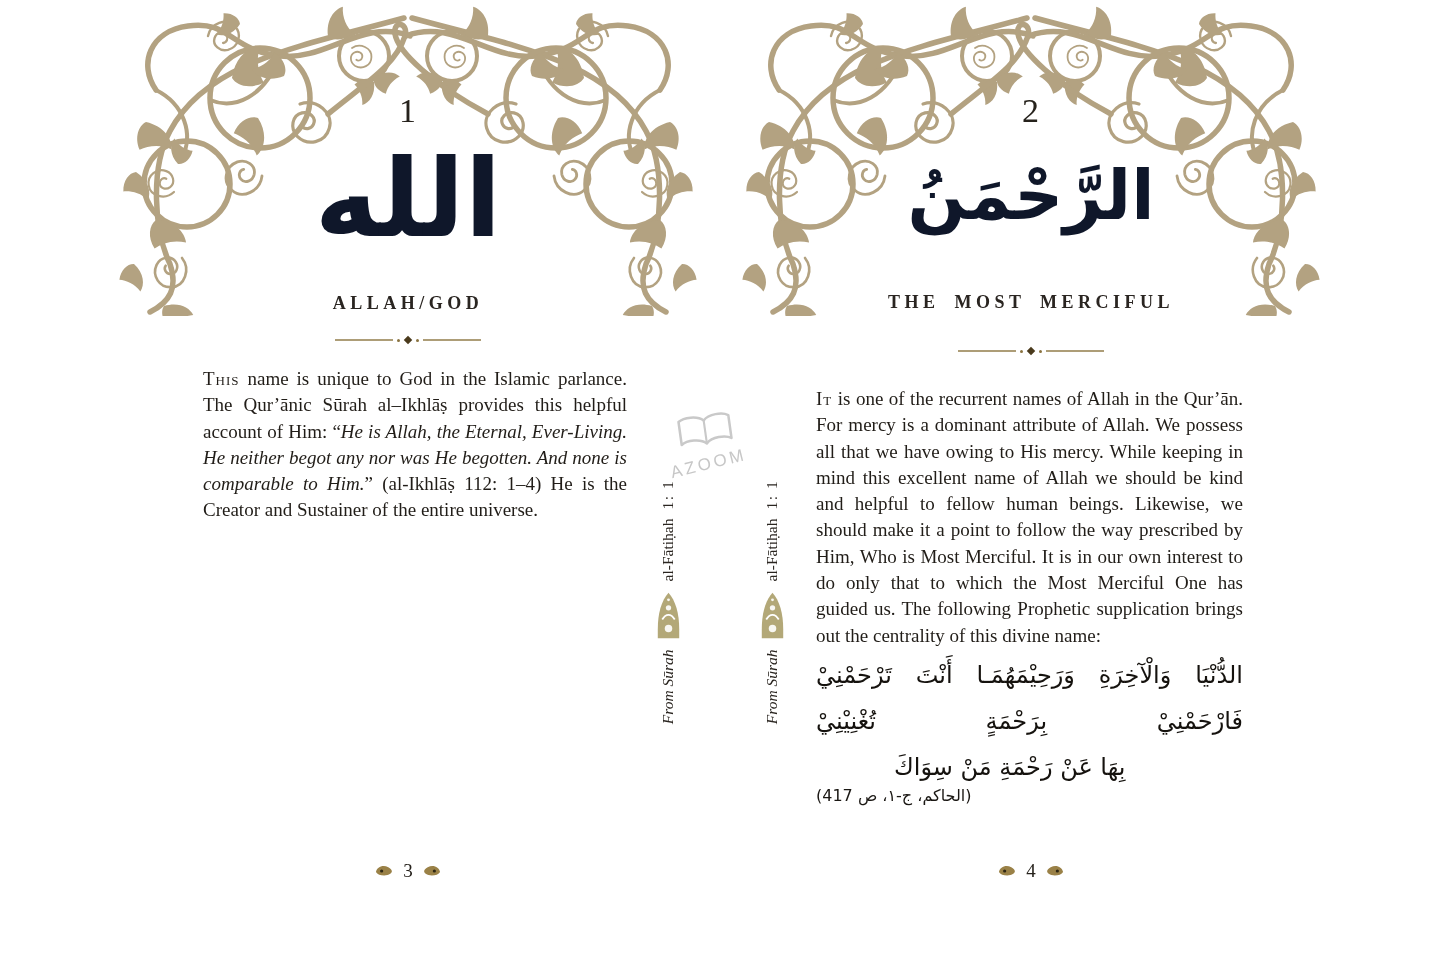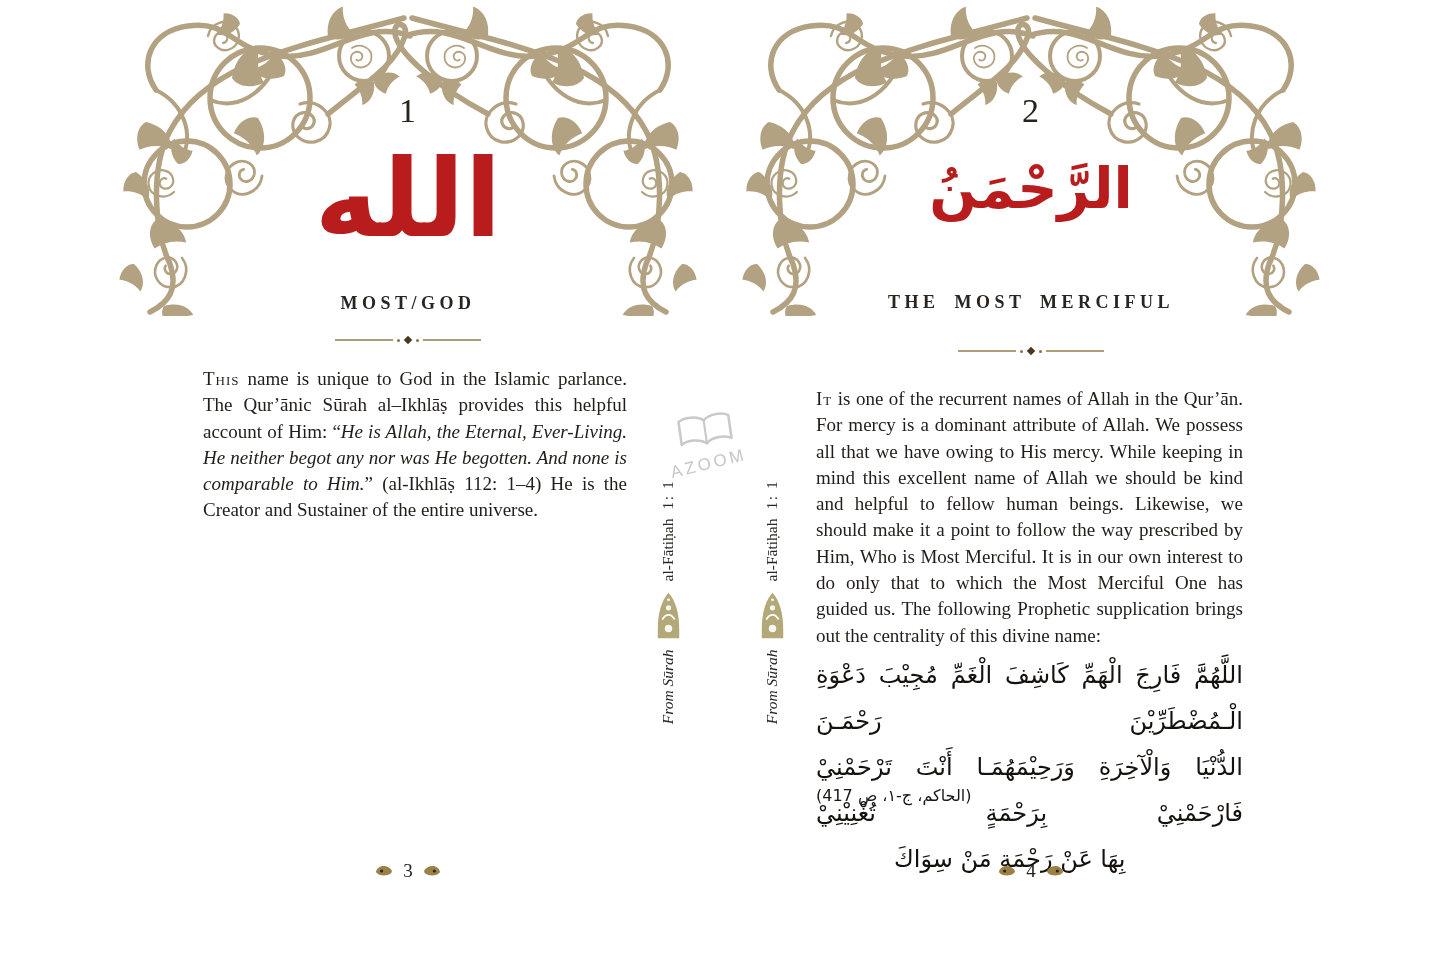--- a/index.html
+++ b/index.html
@@ -5,23 +5,23 @@
   html,body{margin:0;padding:0;background:#e8e8e8;}
   .spread{position:relative;width:1445px;height:963px;background:#ffffff;overflow:hidden;
           font-family:"Liberation Serif", serif;color:#221e19;}
   
   .orn-st{fill:none;stroke:#b3a281;stroke-width:5.5;stroke-linecap:round;}
   .orn-st2{fill:none;stroke:#b3a281;stroke-width:4;stroke-linecap:round;}
   .ornament{position:absolute;top:6px;width:592px;height:310px;}
   
   .block{position:absolute;width:592px;text-align:center;}
   .chapter-num{font-size:34px;letter-spacing:1px;color:#26221c;}
-  .calligraphy{font-family:"DejaVu Sans",sans-serif;font-weight:bold;color:#b91c1c;line-height:1.05;}
+  .calligraphy{font-family:"DejaVu Sans",sans-serif;font-weight:bold;color:#0f172a;line-height:1.05;}
   .callig-left{font-size:108px;}
-  .callig-right{font-size:56px;}
+  .callig-right{font-size:68px;}
   .name-title{font-size:18px;font-weight:600;letter-spacing:4.5px;color:#2a2521;word-spacing:6px;}
   .divider{display:flex;align-items:center;justify-content:center;gap:4px;}
   .dline{width:58px;height:2px;background:#ad9d77;}
   .ddot{width:3px;height:3px;border-radius:50%;background:#8a7340;}
   .ddiamond{width:6px;height:6px;background:#4a3a1c;transform:rotate(45deg);margin:0 1px;}
   .body-text{position:absolute;font-size:19px;line-height:26.3px;text-align:justify;color:#211d18;margin-top:6px;}
   .lead{font-variant:small-caps;letter-spacing:1px;}
   .quote-italic{font-style:italic;}
   .footer-row{position:absolute;top:860px;width:592px;display:flex;align-items:center;justify-content:center;gap:9px;}
   .pg-num{font-size:19px;color:#26221c;}
@@ -98,21 +98,21 @@
     <svg class="ornament" style="left:112px" viewBox="0 0 592 310" aria-hidden="true">
       <use href="#ocorner"></use>
       <use href="#ocorner" transform="translate(592,0) scale(-1,1)"></use>
       <use href="#oloop" transform="translate(296,2)"></use>
     </svg>
 
     <div class="block chapter-num" style="left:112px;top:92px">1</div>
 
     <div class="block calligraphy callig-left" style="left:112px;top:142px" dir="rtl">الله</div>
 
-    <div class="block name-title" style="left:112px;top:293px">MOST/GOD</div>
+    <div class="block name-title" style="left:112px;top:293px">ALLAH/GOD</div>
 
     <div class="block divider" style="left:112px;top:337px">
       <span class="dline"></span>
         <span class="ddot"></span>
         <span class="ddiamond"></span>
         <span class="ddot"></span>
         <span class="dline"></span>
     </div>
 
     <p class="body-text" style="left:203px;top:360px;width:424px"><span class="lead">This</span><span> name is unique to God in the Islamic parlance. The Qur’ānic Sūrah al–Ikhlāṣ provides this helpful account of Him: “</span><span class="quote-italic">He is Allah, the Eternal, Ever-Living. He neither begot any nor was He begotten. And none is comparable to Him.</span><span>” (al-Ikhlāṣ 112: 1–4) He is the Creator and Sustainer of the entire universe.</span></p>
@@ -158,21 +158,20 @@
       <span class="dline"></span>
         <span class="ddot"></span>
         <span class="ddiamond"></span>
         <span class="ddot"></span>
         <span class="dline"></span>
     </div>
 
     <p class="body-text" style="left:816px;top:380px;width:427px"><span class="lead">It</span><span> is one of the recurrent names of Allah in the Qur’ān. For mercy is a dominant attribute of Allah. We possess all that we have owing to His mercy. While keeping in mind this excellent name of Allah we should be kind and helpful to fellow human beings. Likewise, we should make it a point to follow the way prescribed by Him, Who is Most Merciful. It is in our own interest to do only that to which the Most Merciful One has guided us. The following Prophetic supplication brings out the centrality of this divine name:</span></p>
 
     <div class="dua" style="top:652px">
-      <div class="dua-line">اللَّهُمَّ فَارِجَ الْهَمِّ كَاشِفَ الْغَمِّ مُجِيْبَ دَعْوَةِ الْـمُضْطَرِّيْنَ رَحْمَـنَ</div>
       <div class="dua-line">الدُّنْيَا وَالْآخِرَةِ وَرَحِيْمَهُمَـا أَنْتَ تَرْحَمْنِيْ فَارْحَمْنِيْ بِرَحْمَةٍ تُغْنِيْنِيْ</div>
       <div class="dua-line-last">بِهَا عَنْ رَحْمَةِ مَنْ سِوَاكَ</div>
     </div>
 
     <div class="dua-source">(الحاكم، ج-١، ص 417)</div>
 
     <div class="footer-row" style="left:735px">
       <svg class="paisley" viewBox="0 0 20 12">
           <use href="#opaisley"></use>
         </svg>

